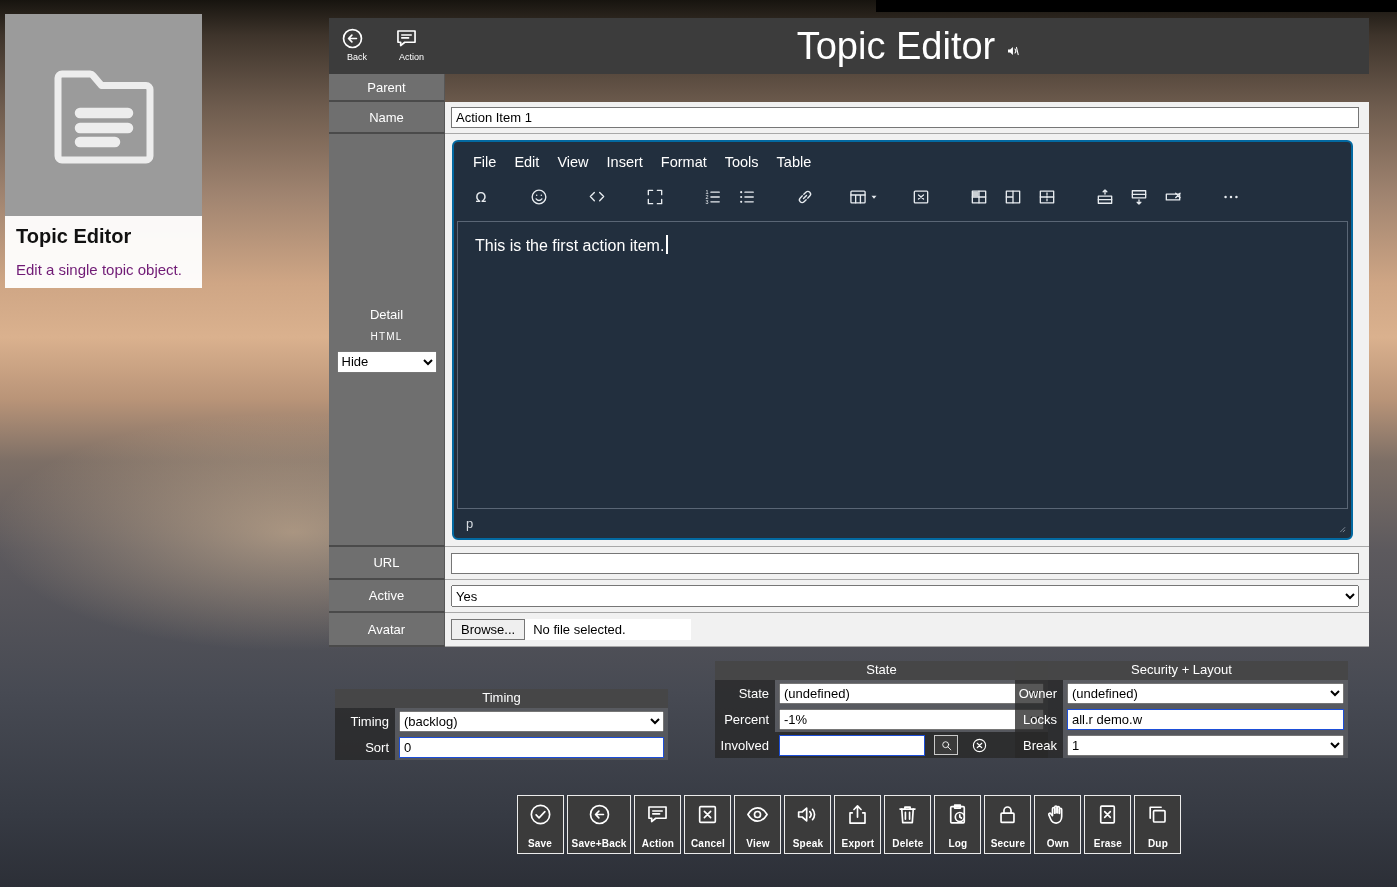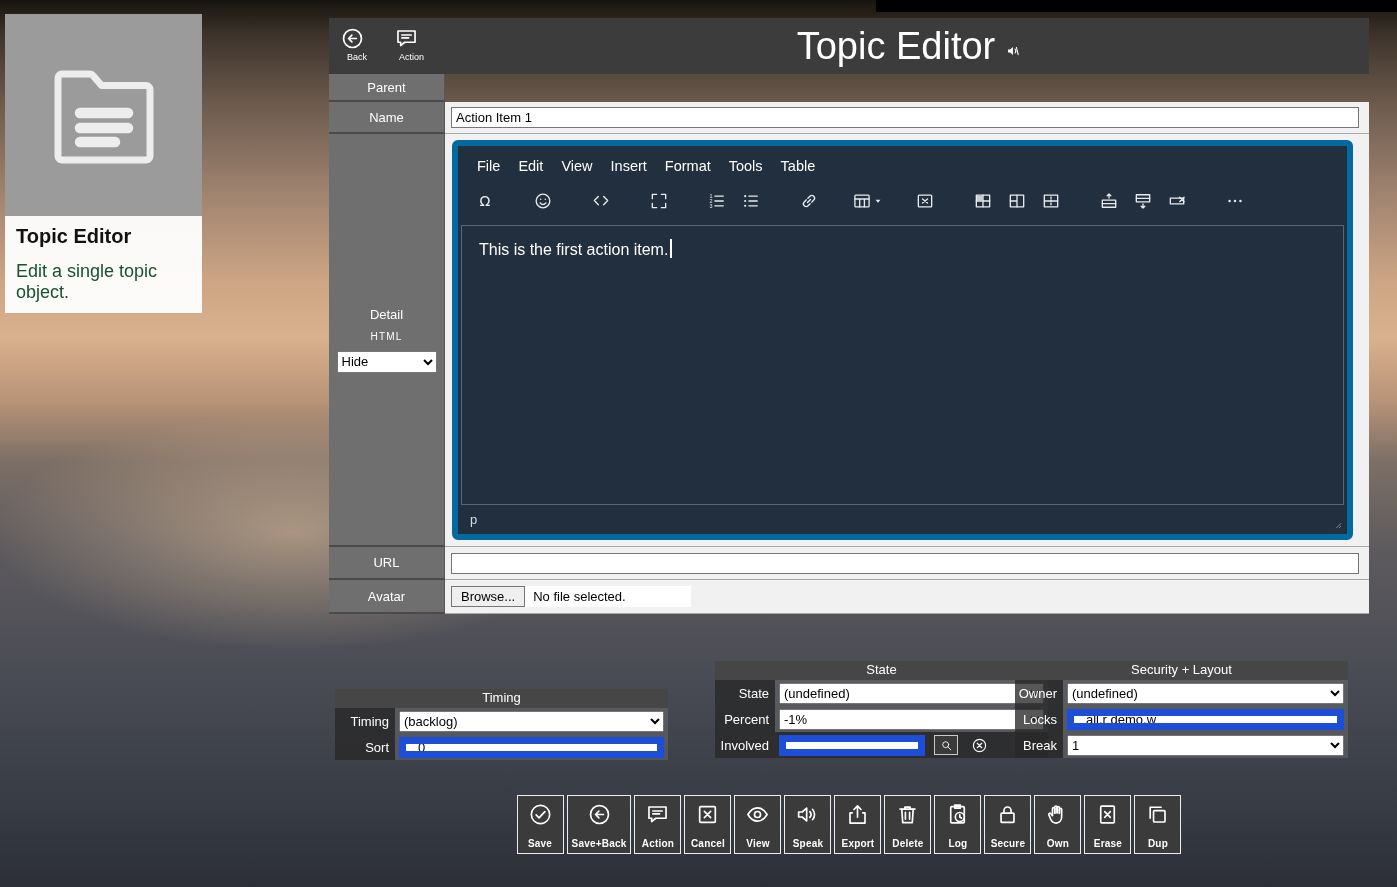--- a/index.html
+++ b/index.html
@@ -12,21 +12,21 @@
   .top-black { position:absolute; left:876px; top:0; width:521px; height:12px; background:#000; }
 
   
   .ic { fill:none; stroke:currentColor; stroke-width:1.6px; stroke-linecap:round; stroke-linejoin:round; display:block; }
 
   
   .card { position:absolute; left:5px; top:14px; width:197px; }
   .card-image { height:202px; background:#9b9b9b; display:flex; align-items:center; justify-content:center; }
   .card-body { background:rgba(255,255,255,.95); padding:9px 11px 10px; }
   .card-title { font-size:20px; font-weight:700; color:#111; margin-bottom:13px; }
-  .card-sub { font-size:18px; color:#14532d; }
+  .card-sub { font-size:15px; color:#701a75; }
 
   
   .panel { position:absolute; left:329px; top:18px; width:1040px; }
   .panel-header { position:relative; height:56px; background:#3c3c3c; }
   .hdr-btn { position:absolute; top:8px; display:flex; flex-direction:column; align-items:center; color:#fff; cursor:pointer; }
   .hdr-btn .ic { width:25px; height:25px; }
   .hdr-btn .hlbl { font-size:9px; margin-top:1px; margin-left:10px; }
   .hdr-back { left:8px; } .hdr-action { left:60px; }
   .hdr-title-wrap { position:absolute; left:120px; right:0; top:0; height:56px; display:flex; align-items:center; justify-content:center; gap:10px; color:#fff; }
   .hdr-title { font-size:38px; font-weight:400; }
@@ -45,21 +45,21 @@
   .hide-select { width:100px; height:22px; font-size:13px; }
   .parent-val { margin-left:7px; font-size:13px; font-weight:600; color:#000; }
   .tin { height:21px; border:1px solid #767676; font-size:13px; padding:1px 4px; background:#fff; font-family:inherit; }
   .wide { width:908px; margin-left:6px; }
   .active-select { width:908px; margin-left:6px; height:22px; font-size:13px; }
   .avatar-ctl { margin-left:6px; display:flex; align-items:stretch; }
   .browse-btn { border:1px solid #767676; background:#efefef; font-size:13px; padding:2px 9px; cursor:pointer; font-family:inherit; }
   .file-status { background:#fff; font-size:13px; padding:2px 8px; width:166px; display:flex; align-items:center; color:#000; }
 
   
-  .editor { width:901px; height:400px; background:#222f3e; border:6px solid #0369a1; border-radius:6px;
+  .editor { width:901px; height:400px; background:#222f3e; border:2px solid #0369a1; border-radius:6px;
             display:flex; flex-direction:column; color:#fff; overflow:hidden; }
   .ed-menubar { display:flex; padding:7px 10px 0; }
   .ed-menu-item { padding:5px 9px; font-size:14.5px; border-radius:3px; cursor:pointer; }
   .ed-toolbar { display:flex; align-items:center; padding:5px 10px 7px; }
   .tb-group { display:flex; align-items:center; margin-right:24px; }
   .tbtn { min-width:34px; height:34px; display:flex; align-items:center; justify-content:center; border-radius:3px; color:#e7ebef; cursor:pointer; }
   .tbtn .ic { width:20px; height:20px; }
   .tbtn .caret-ic { width:10px; height:10px; margin-left:1px; }
   .ed-content { flex:1; margin:0 3px; border:1px solid #5a6675; background:#222f3e; padding:13px 17px; font-size:16px; line-height:1.4; }
   .caret { display:inline-block; width:1.5px; height:19px; background:#fff; margin-left:2px; vertical-align:text-bottom; }
@@ -68,21 +68,21 @@
 
   
   .group { position:absolute; top:661px; font-size:13px; color:#fff; }
   #g-timing { left:335px; width:333px;margin-top:28px; } #g-state { left:715px; width:333px; } #g-sec { left:1015px; width:333px; }
   .gtitle { height:19px; line-height:18px; text-align:center; background:rgba(70,70,70,.93); }
   .grow { display:flex; height:26px; }
   .glab { background:rgba(40,40,40,.78); display:flex; align-items:center; justify-content:flex-end; padding-right:6px; }
   #g-timing .glab, #g-state .glab { width:60px; } #g-sec .glab { width:48px; }
   .gfld { flex:1; background:rgba(120,120,120,.38); display:flex; align-items:center; padding:0 4px; }
   .gfld select { width:100%; height:21px; font-size:13px; }
-  .tin2 { width:100%; height:21px; border:7px solid #1d4ed8; padding:1px 12px; font-size:13px; background:#fff; font-family:inherit; }
+  .tin2 { width:100%; height:21px; border:1px solid #1d4ed8; padding:1px 4px; font-size:13px; background:#fff; font-family:inherit; }
   .gfld.involved { background:rgba(42,42,42,.85); gap:9px; }
   .inv-input { width:146px; flex:none; }
   .sbtn { width:24px; height:20px; background:#3a3a3a; border:1px solid #c9c9c9; color:#fff;
           display:flex; align-items:center; justify-content:center; padding:0; cursor:pointer; }
   .sbtn .ic { width:13px; height:13px; }
   .cbtn { width:24px; height:22px; background:transparent; border:none; color:#fff; display:flex; align-items:center; justify-content:center; padding:0; cursor:pointer; }
   .cbtn .ic { width:17px; height:17px; }
 
   
   .btoolbar { position:absolute; left:329px; top:795px; width:1040px; display:flex; justify-content:center; gap:3px; }
@@ -434,20 +434,26 @@
     </div>
   </div>
 
   <div class="frow r-url">
     <div class="sb">URL</div>
     <div class="ct">
         <input class="tin wide" value="" style="">
       </div>
   </div>
 
+  <div class="frow r-active">
+    <div class="sb">Active</div>
+    <div class="ct">
+      <select class="active-select"><option>Yes</option></select>
+    </div>
+  </div>
 
   <div class="frow r-avatar">
     <div class="sb">Avatar</div>
     <div class="ct">
       <div class="avatar-ctl">
         <button class="browse-btn">Browse...</button>
         <span class="file-status">No file selected.</span>
       </div>
     </div>
   </div>

